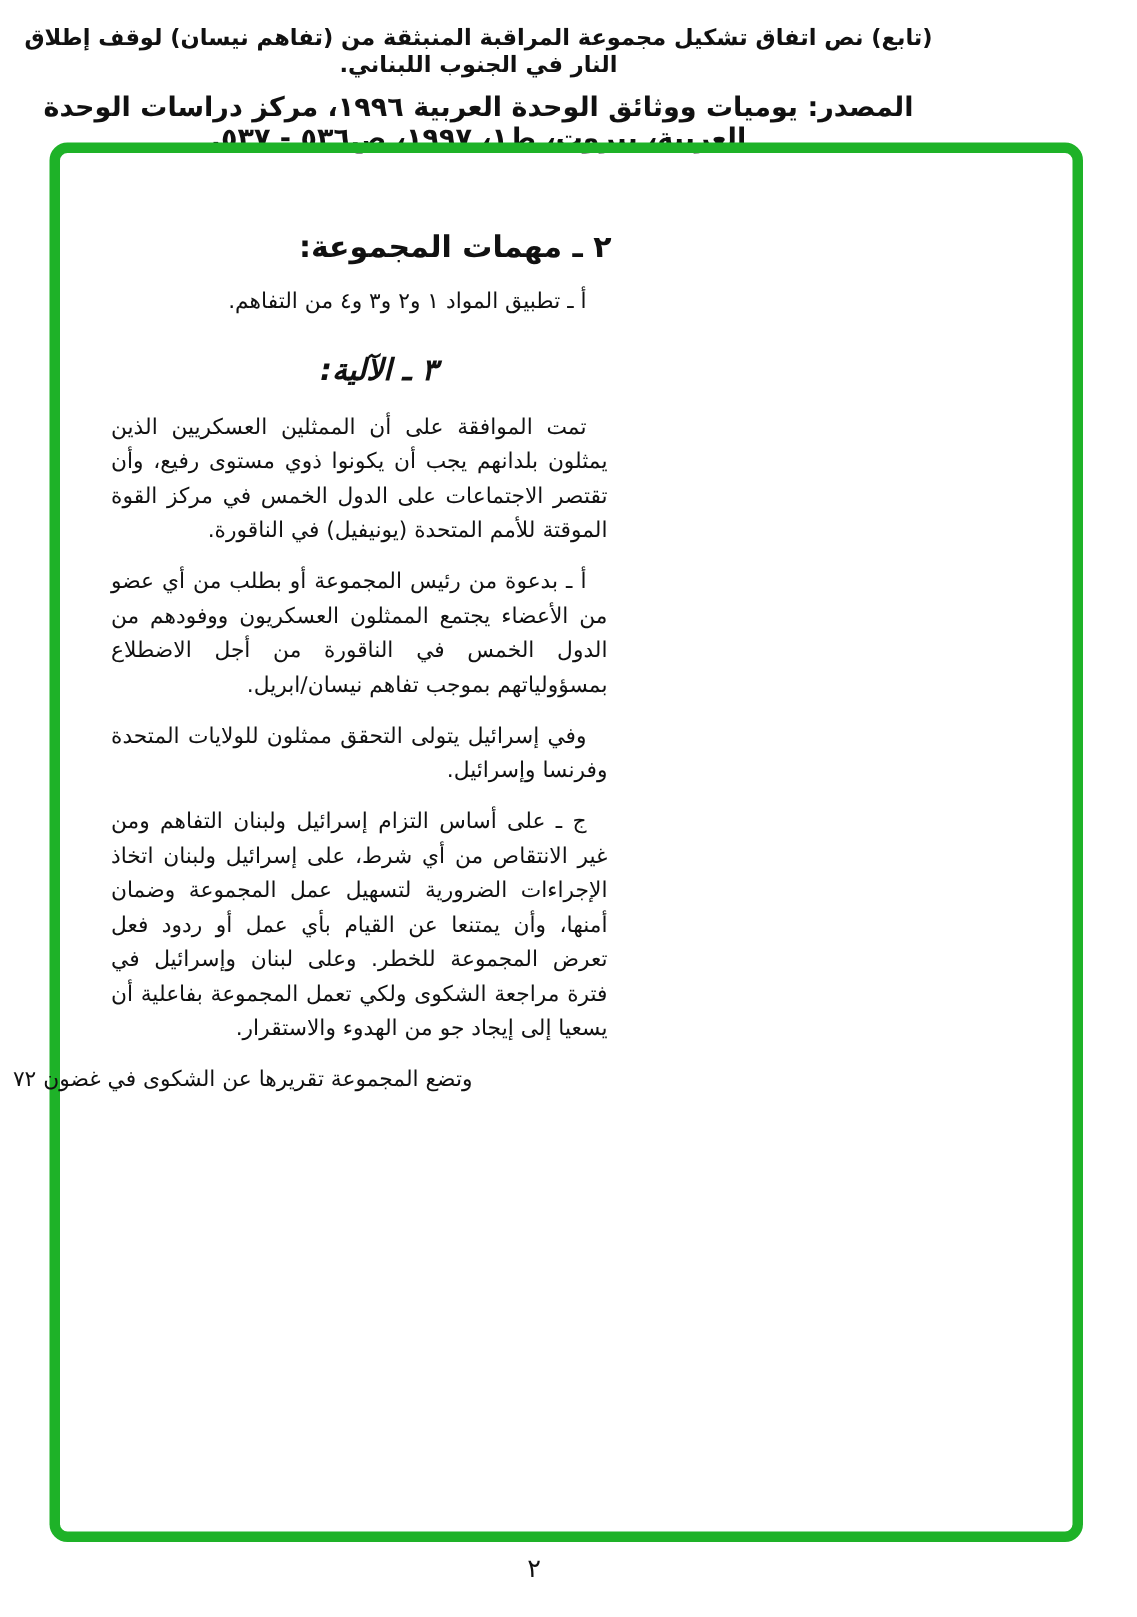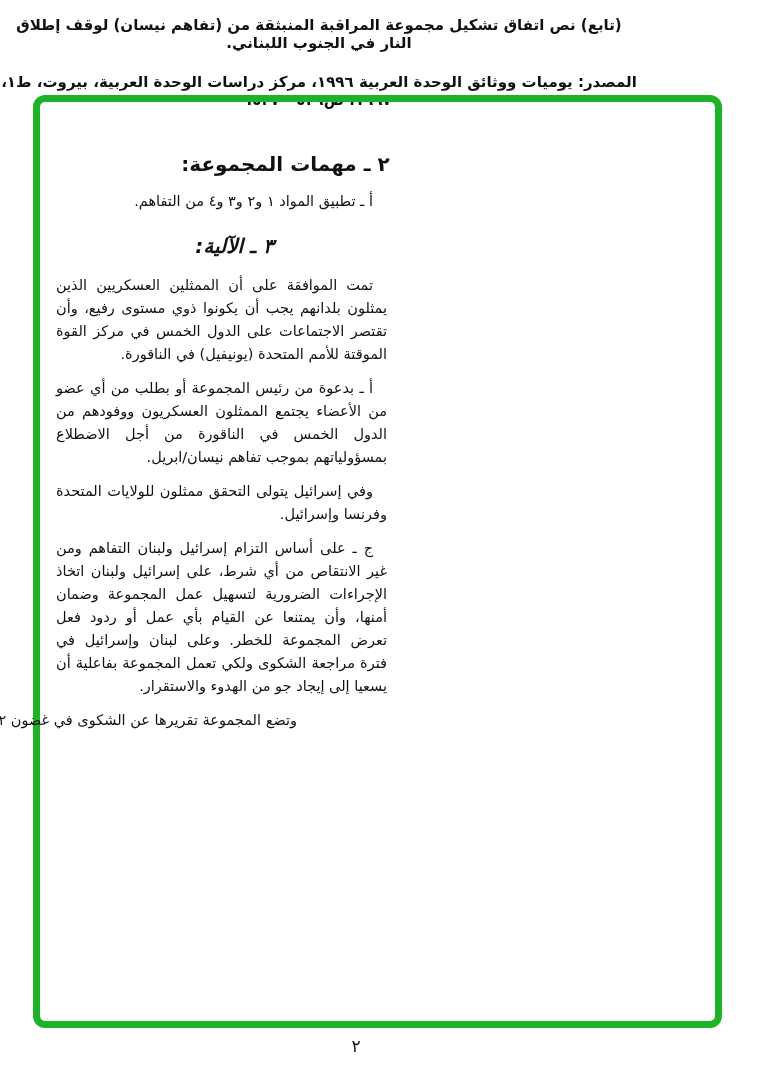--- a/index.html
+++ b/index.html
@@ -18,31 +18,32 @@
   .header {
     position: absolute;
     top: 16px;
     left: 0;
     width: 638px;
     direction: rtl;
     text-align: center;
     font-weight: bold;
   }
   .header-line1 { font-size: 15px; letter-spacing: 0; }
-  .header-line2 { font-size: 15px; margin-top: 21px; }
+  .header-line2 { font-size: 18px; margin-top: 9px; }
 
   
   .frame {
     position: absolute;
     left: 33px;
     top: 95px;
     width: 689px;
     height: 933px;
     border: 7px solid #1eb228;
     border-radius: 12px;
+    padding-left: 18px;
   }
 
   
   .column {
     direction: rtl;
     width: 347px;
     margin: 48px 138px 0 0;
     font-size: 14.5px;
     line-height: 23px;
     text-align: justify;

